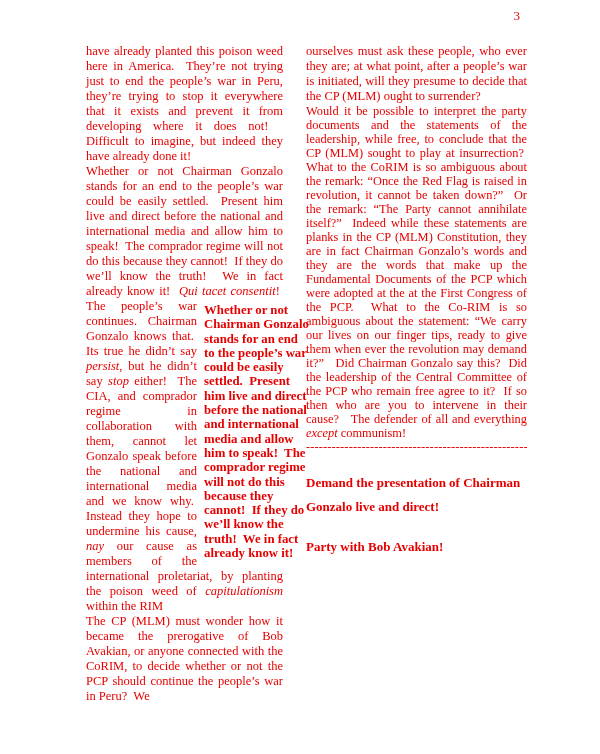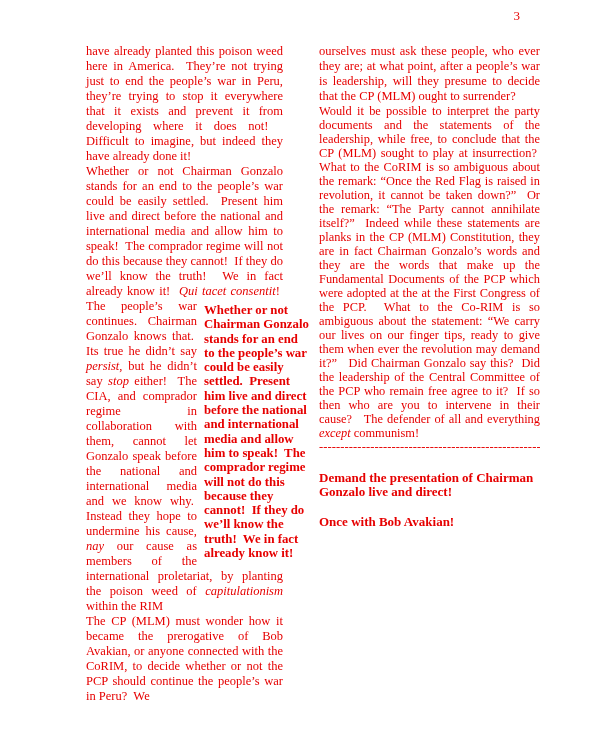--- a/index.html
+++ b/index.html
@@ -18,21 +18,21 @@
     top: 8px;
     right: 80px;
     font-size: 13px;
     line-height: 15px;
   }
   .columns {
     position: absolute;
     top: 44px;
     left: 86px;
     display: flex;
-    gap: 36px;
+    gap: 23px;
   }
   .col-left  { width: 197px; }
   .col-right { width: 221px; }
   .para {
     font-size: 12.5px;
     line-height: 15px;
     text-align: justify;
   }
   .para + .para { }
   .b { font-weight: normal; }
@@ -57,21 +57,21 @@
     line-height: 15px;
     white-space: nowrap;
     overflow: hidden;
     width: 100%;
     letter-spacing: 0.1px;
   }
   .slogans { margin-top: 10px; }
   .slogan {
     font-weight: bold;
     font-size: 13px;
-    line-height: 14px;
+    line-height: 24px;
     text-align: left;
     margin-top: 16px;
   }
 </style>
 </head>
 <body>
 
 <div class="page">
 
   <div class="page-number">3</div>
@@ -80,26 +80,26 @@
 
     <div class="col-left">
       <div class="para"><span class="para2-rich"><span>have already planted this poison weed here in America.&nbsp; They’re not trying just to end the people’s war in Peru, they’re trying to stop it everywhere that it exists and prevent it from developing where it does not!&nbsp;&nbsp; Difficult to imagine, but indeed they have already done it!</span></span></div>
 
       <div class="para"><span class="para2-rich"><span>Whether or not Chairman Gonzalo stands for an end to the people’s war could be easily settled.&nbsp; </span><span class="b">Present him live and direct before the national and international media and allow him to speak!</span><span>&nbsp; The comprador regime will not do this because they cannot!&nbsp; If they do we’ll know the truth!&nbsp; We in fact already know it!&nbsp; </span><span class="i">Qui tacet consentit</span><span>!&nbsp; The </span></span><span class="pullquote"><span>Whether or not Chairman Gonzalo stands for an end to the people’s war could be easily settled.&nbsp; Present him live and direct before the national and international media and allow him to speak!&nbsp; The comprador regime will not do this because they cannot!&nbsp; If they do we’ll know the truth!&nbsp; We in fact already know it!</span></span><span class="para2-rich"><span>people’s war continues. Chairman Gonzalo knows that.&nbsp; Its true he didn’t say </span><span class="i">persist</span><span>, but he didn’t say </span><span class="i">stop</span><span> either!&nbsp; The CIA, and comprador regime in collaboration with them, cannot let Gonzalo speak before the national and international media and we know why.&nbsp; Instead they hope to undermine his cause, </span><span class="i">nay</span><span> our cause as members of the international proletariat, by planting the poison weed of </span><span class="i">capitulationism</span><span> within the RIM</span></span></div>
 
       <div class="para"><span class="para2-rich"><span>The CP (MLM) must wonder how it became the prerogative of Bob Avakian, or anyone connected with the CoRIM, to decide whether or not the PCP should continue the people’s war in Peru?&nbsp; We</span></span></div>
     </div>
 
     <div class="col-right">
-      <div class="para"><span class="para2-rich"><span>ourselves must ask these people, who ever they are; at what point, after a people’s war is leadership, will they presume to decide that the CP (MLM) ought to surrender?</span></span></div>
+      <div class="para"><span class="para2-rich"><span>ourselves must ask these people, who ever they are; at what point, after a people’s war is initiated, will they presume to decide that the CP (MLM) ought to surrender?</span></span></div>
 
       <div class="para right-body"><span class="para2-rich"><span>Would it be possible to interpret the party documents and the statements of the leadership, while free, to conclude that the CP (MLM) sought to play at insurrection?&nbsp; What to the CoRIM is so ambiguous about the remark: “Once the Red Flag is raised in revolution, it cannot be taken down?”&nbsp; Or the remark: “The Party cannot annihilate itself?”&nbsp; Indeed while these statements are planks in the CP (MLM) Constitution, they are in fact Chairman Gonzalo’s words and they are the words that make up the </span><span class="b">Fundamental Documents of the PCP</span><span> which were adopted at the at the </span><span class="b">First Congress of the PCP</span><span>.&nbsp; What to the Co-RIM is so ambiguous about the statement: “We carry our lives on our finger tips, ready to give them when ever the revolution may demand it?”&nbsp;&nbsp; Did Chairman Gonzalo say this?&nbsp; Did the leadership of the Central Committee of the PCP who remain free agree to it?&nbsp; If so then who are you to intervene in their cause?&nbsp;&nbsp; The defender of all and everything </span><span class="i">except</span><span> communism!</span></span></div>
 
       <div class="divider">----------------------------------------------------</div>
 
       <div class="slogans">
         <div class="slogan">Demand the presentation of Chairman Gonzalo live and direct!</div>
-        <div class="slogan">Once with Bob Avakian!</div>
+        <div class="slogan">Party with Bob Avakian!</div>
       </div>
     </div>
 
   </div>
 </div>
 
 </body></html>

